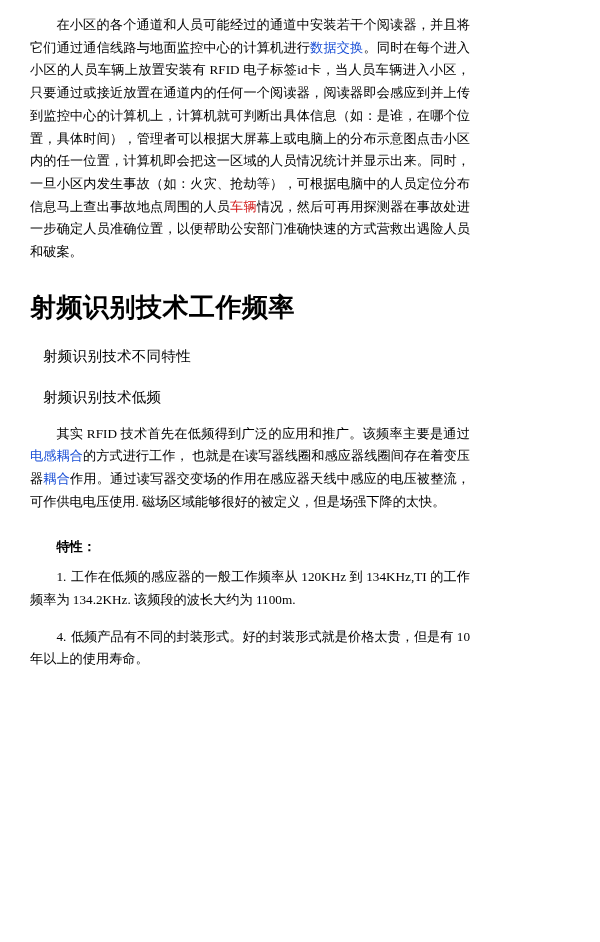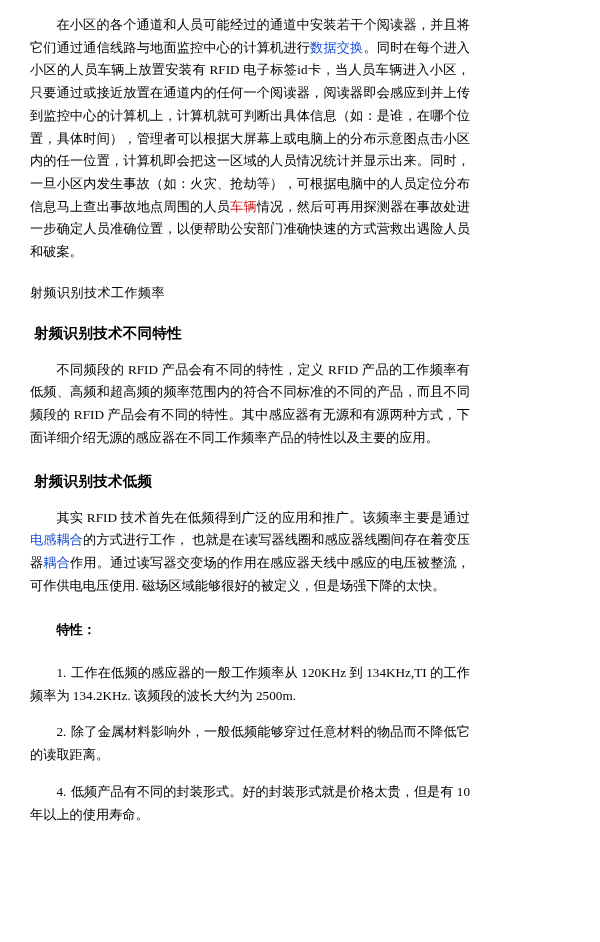--- a/index.html
+++ b/index.html
@@ -23,42 +23,42 @@
   p.body-text {
     margin: 0 0 0 0;
     font-size: 13.2px;
     line-height: 1.72;
     text-align: justify;
     text-justify: inter-ideograph;
     text-indent: 2em;
   }
   h1.section-title {
     font-family: "Liberation Sans", sans-serif;
-    font-size: 13px;
-    font-weight: normal;
-    margin: 20px 0 18px 0;
+    font-size: 26px;
+    font-weight: bold;
+    margin: 26px 0 18px 0;
     letter-spacing: 0.5px;
   }
   h2.sub-title {
     font-family: "Liberation Sans", sans-serif;
     font-size: 14.5px;
-    font-weight: bold;
-    margin: 22px 0 16px 4px;
+    font-weight: normal;
+    margin: 22px 0 16px 13px;
     letter-spacing: 0.3px;
   }
   .link {
     color: #1a4fd6;
     text-decoration: none;
   }
   .link-red {
     color: #d21a1a;
     text-decoration: none;
   }
   .feature-label {
-    margin: 22px 0 20px 0;
+    margin: 22px 0 8px 0;
     font-size: 13.2px;
     font-weight: bold;
     text-indent: 2em;
     line-height: 1.72;
   }
   ol.num-list {
     list-style: none;
     margin: 0;
     padding: 0;
   }
@@ -84,27 +84,25 @@
 <body>
 
 <div class="page">
 
   <p class="body-text"><span>在小区的各个通道和人员可能经过的通道中安装若干个阅读器，并且将它们通过通信线路与地面监控中心的计算机进行</span><a class="link" href="#">数据交换</a><span>。同时在每个进入小区的人员车辆上放置安装有 RFID 电子标签id卡，当人员车辆进入小区，只要通过或接近放置在通道内的任何一个阅读器，阅读器即会感应到并上传到监控中心的计算机上，计算机就可判断出具体信息（如：是谁，在哪个位置，具体时间），管理者可以根据大屏幕上或电脑上的分布示意图点击小区内的任一位置，计算机即会把这一区域的人员情况统计并显示出来。同时，一旦小区内发生事故（如：火灾、抢劫等），可根据电脑中的人员定位分布信息马上查出事故地点周围的人员</span><a class="link-red" href="#">车辆</a><span>情况，然后可再用探测器在事故处进一步确定人员准确位置，以便帮助公安部门准确快速的方式营救出遇险人员和破案。</span></p>
 
   <h1 class="section-title">射频识别技术工作频率</h1>
 
   <h2 class="sub-title">射频识别技术不同特性</h2>
 
-  <p class="body-text">不同频段的 RFID 产品会有不同的特性，定义 RFID 产品的工作频率有低频、高频和超高频的频率范围内的符合不同标准的不同的产品，而且不同频段的 RFID 产品会有不同的特性。其中感应器有无源和有源两种方式，下面详细介绍无源的感应器在不同工作频率产品的特性以及主要的应用。</p>
 
   <h2 class="sub-title">射频识别技术低频</h2>
 
   <p class="body-text"><span>其实 RFID 技术首先在低频得到广泛的应用和推广。该频率主要是通过</span><a class="link" href="#">电感耦合</a><span>的方式进行工作， 也就是在读写器线圈和感应器线圈间存在着变压器</span><a class="link" href="#">耦合</a><span>作用。通过读写器交变场的作用在感应器天线中感应的电压被整流，可作供电电压使用. 磁场区域能够很好的被定义，但是场强下降的太快。</span></p>
 
   <p class="feature-label">特性：</p>
 
   <ol class="num-list">
-    <li><span class="marker">1.</span><span class="item-body">工作在低频的感应器的一般工作频率从 120KHz 到 134KHz,TI 的工作频率为 134.2KHz. 该频段的波长大约为 2500m.</span></li>
-    <li><span class="marker">2.</span><span class="item-body">除了金属材料影响外，一般低频能够穿过任意材料的物品而不降低它的读取距离。</span></li>
+    <li><span class="marker">1.</span><span class="item-body">工作在低频的感应器的一般工作频率从 120KHz 到 134KHz,TI 的工作频率为 134.2KHz. 该频段的波长大约为 1100m.</span></li>
     <li><span class="marker">4.</span><span class="item-body">低频产品有不同的封装形式。好的封装形式就是价格太贵，但是有 10 年以上的使用寿命。</span></li>
   </ol>
 
 </div>
 
 </body></html>

